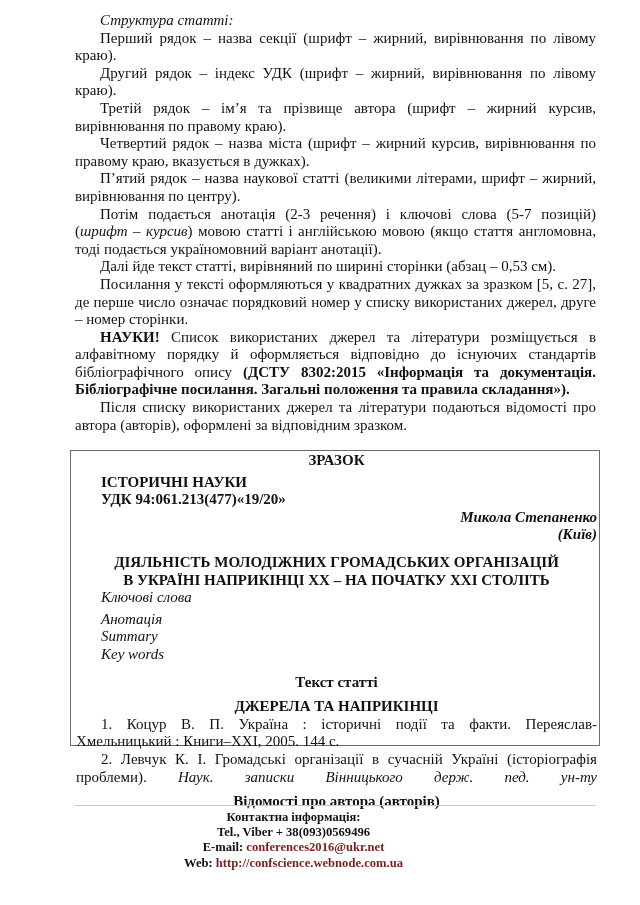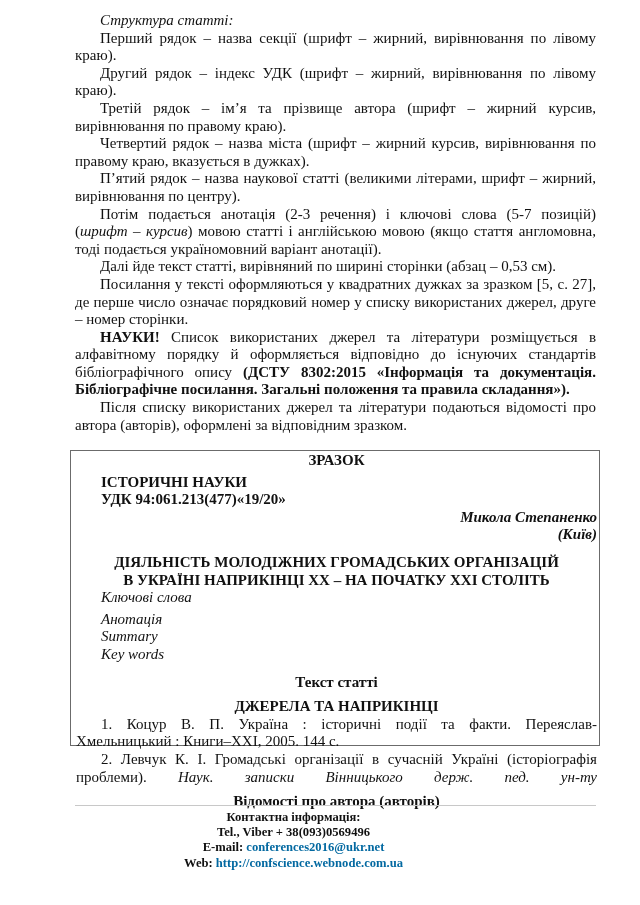--- a/index.html
+++ b/index.html
@@ -14,21 +14,21 @@
   .top { top: 12px; }
   .sample { position: absolute; left: 70px; top: 450px; width: 530px; height: 296px;
             border: 1px solid #6b6b6b; box-sizing: border-box; }
   .sample .inner { position: absolute; left: 5px; width: 521px; }
   .center { text-align: center; }
   .right { text-align: right; font-style: italic; }
   .under { position: absolute; left: 75px; top: 805px; width: 521px; height: 0;
            border-top: 1px solid #c8c8c8; }
   .contact { position: absolute; left: 0; width: 555px; top: 810px; text-align: center;
              font-weight: bold; font-size: 12.6px; line-height: 15.2px; margin-left: 16px; }
-  .contact a { color: #0369a1; text-decoration: none; }
+  .contact a { color: #7f1d1d; text-decoration: none; }
   .gap4 { margin-top: 4px; }
   .gap6 { margin-top: 7px; }
   .gap9 { margin-top: 10px; }
   .spread { text-align-last: justify; }
 </style>
 </head>
 <body>
 
 <div class="page">
 

